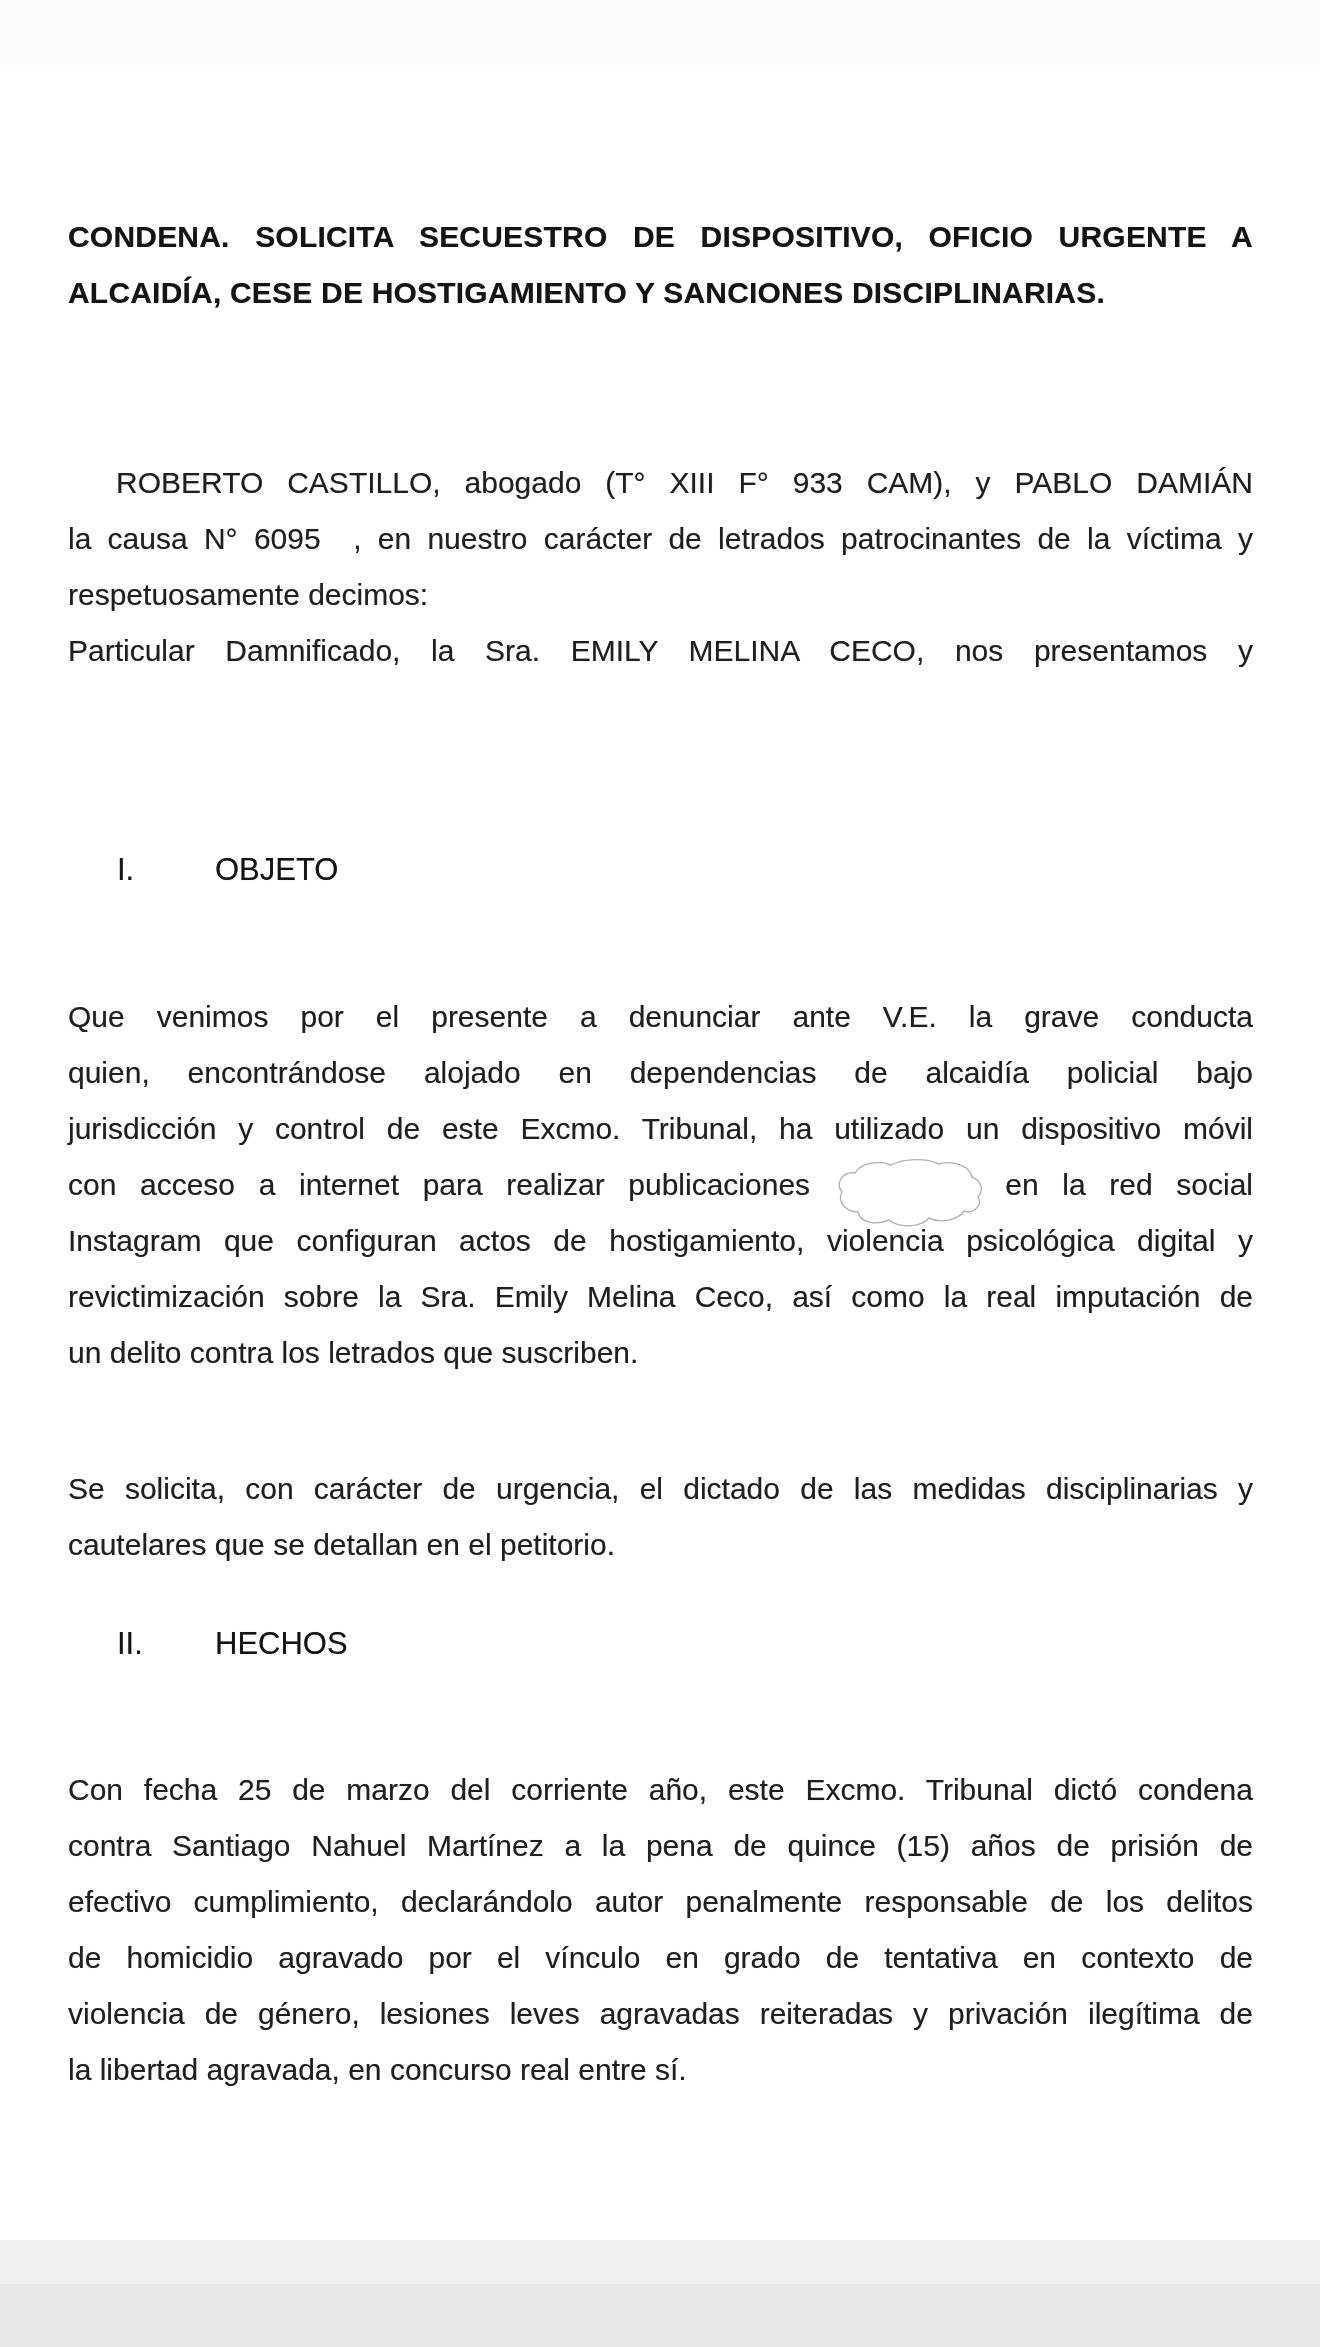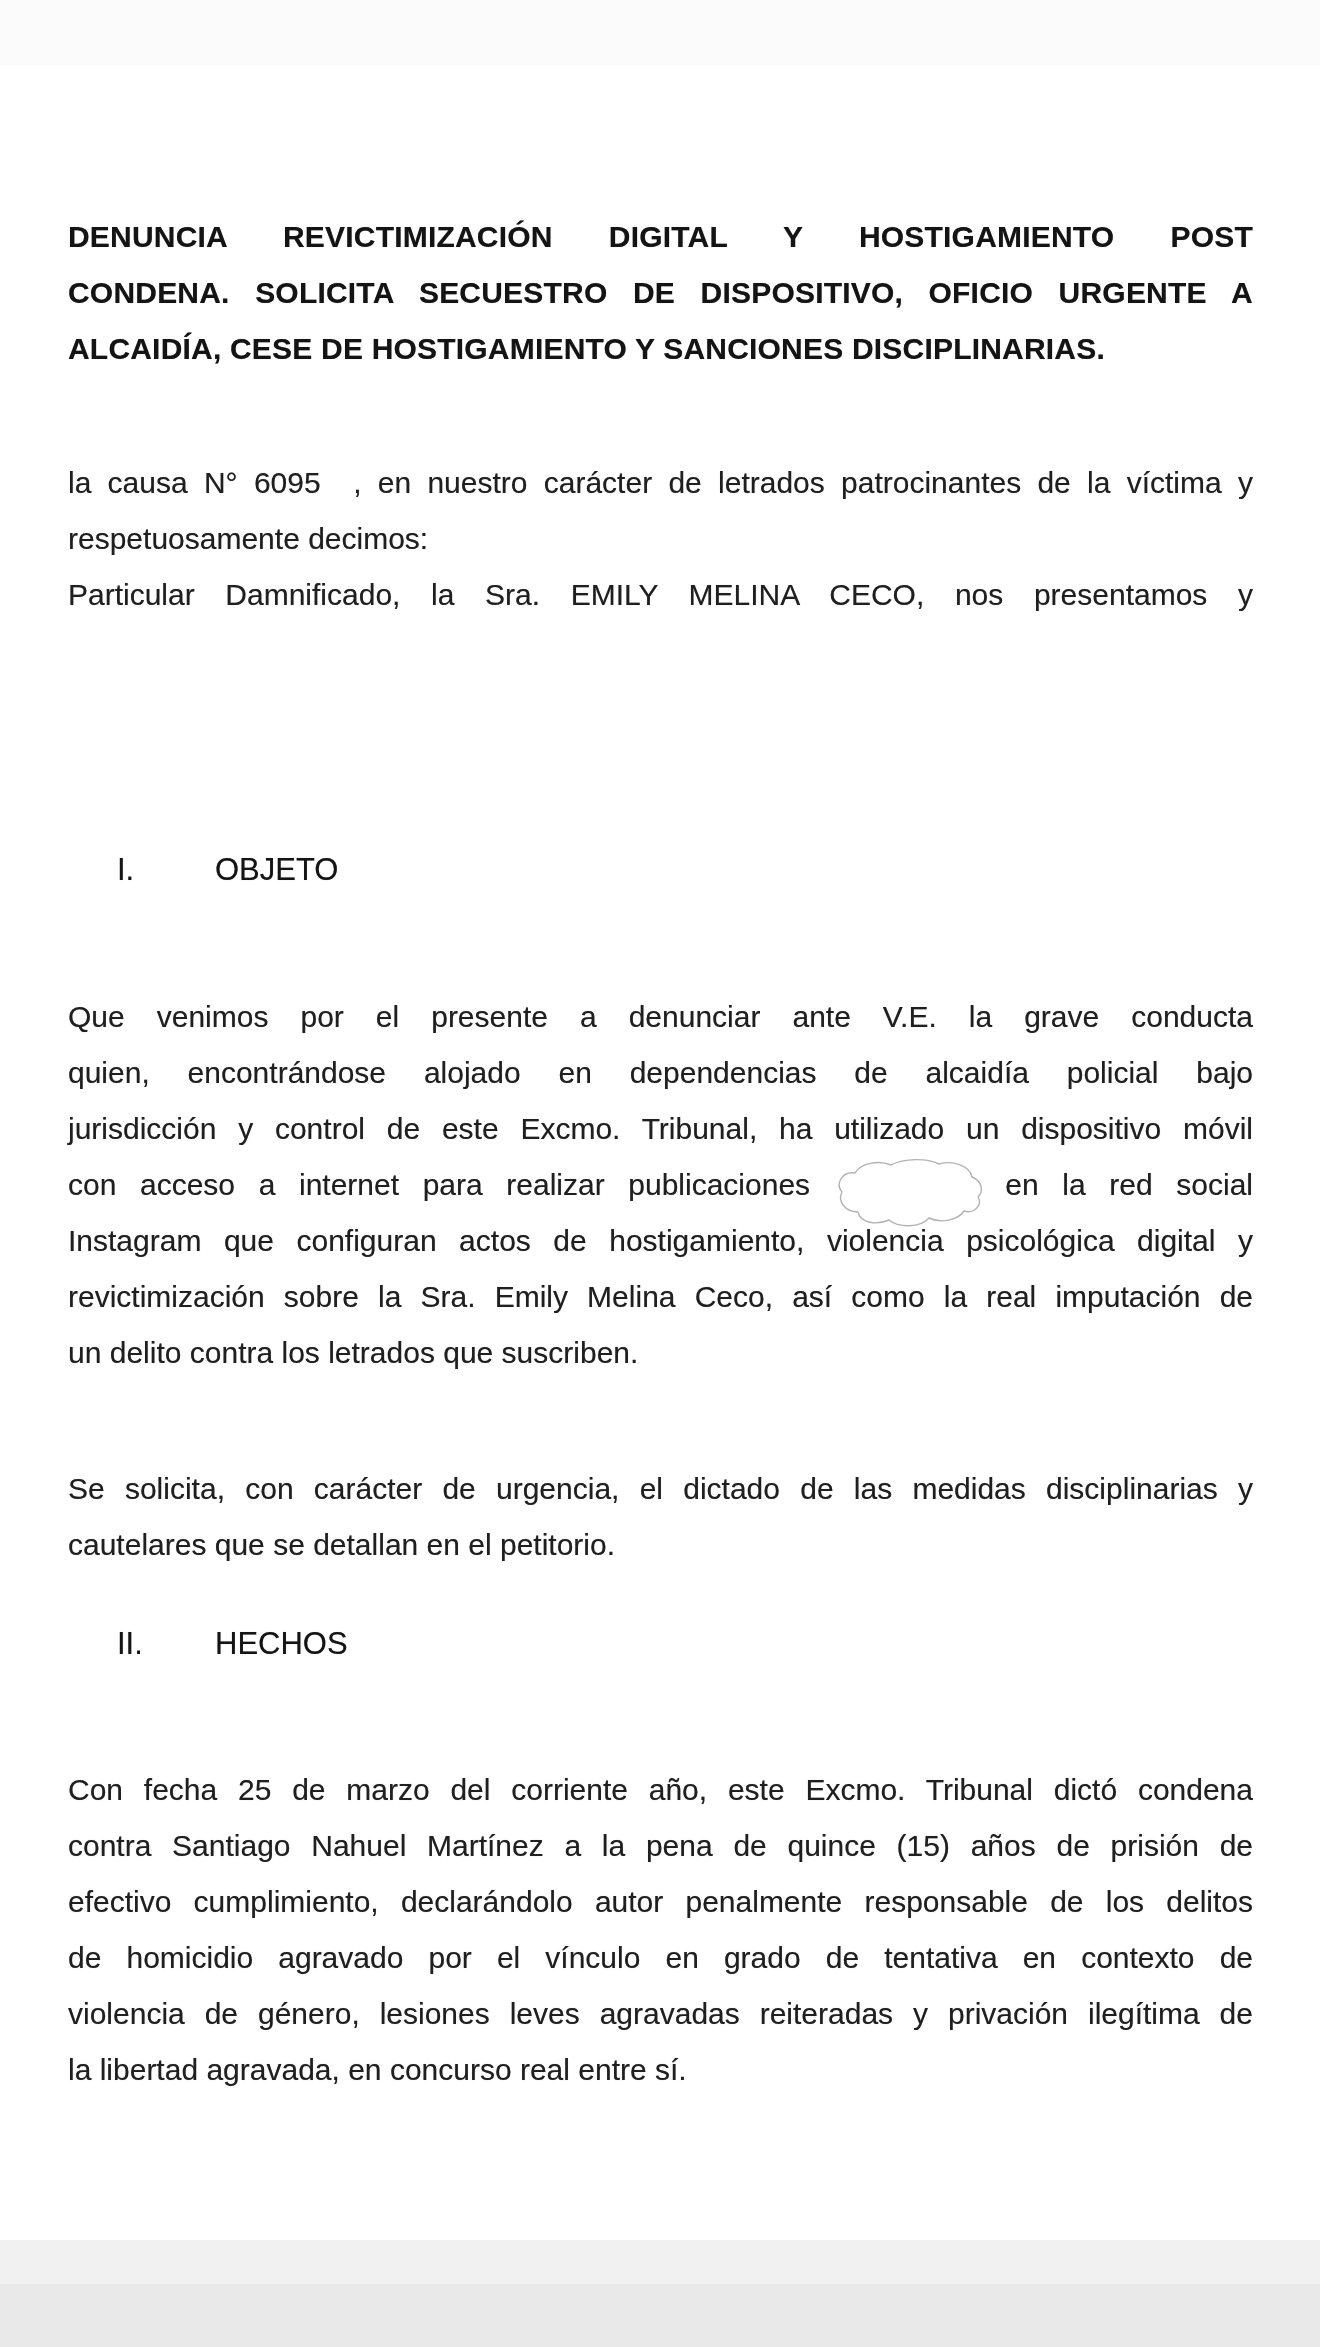--- a/index.html
+++ b/index.html
@@ -41,26 +41,26 @@
 </style>
 </head>
 <body>
 
 <div class="page">
   <div class="top-band"></div>
 
   <div class="content">
 
     <div class="block title" style="top:209px">
-        <div class="line">DENUNCIA REVICTIMIZACIÓN DIGITAL Y HOSTIGAMIENTO POST</div>
         <div class="line">CONDENA. SOLICITA SECUESTRO DE DISPOSITIVO, OFICIO URGENTE A</div>
         <div class="line lastline">ALCAIDÍA, CESE DE HOSTIGAMIENTO Y SANCIONES DISCIPLINARIAS.</div>
       </div>
 
     <div class="block" style="top:455px">
+        <div class="line indent">ROBERTO CASTILLO, abogado (T° XIII F° 933 CAM), y PABLO DAMIÁN</div>
         <div class="line">la causa N° 6095&nbsp;&nbsp;, en nuestro carácter de letrados patrocinantes de la víctima y</div>
         <div class="line lastline">respetuosamente decimos:</div>
         <div class="line">Particular Damnificado, la Sra. EMILY MELINA CECO, nos presentamos y</div>
       </div>
 
     <div class="heading" style="top:842px">
       <span class="hnum">I.</span><span class="hlabel">OBJETO</span>
     </div>
 
     <div class="block" style="top:989px">

